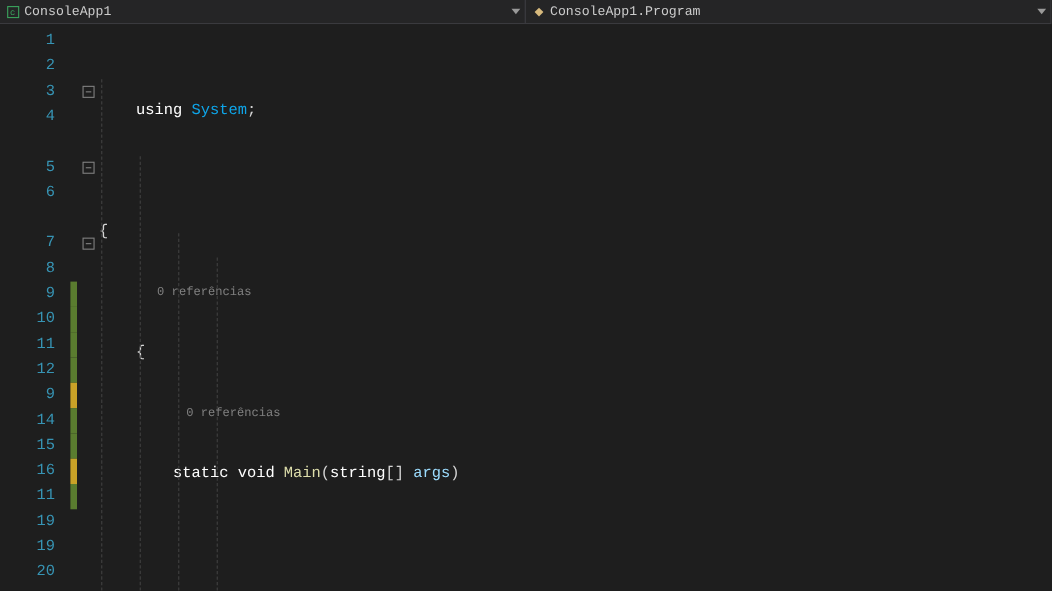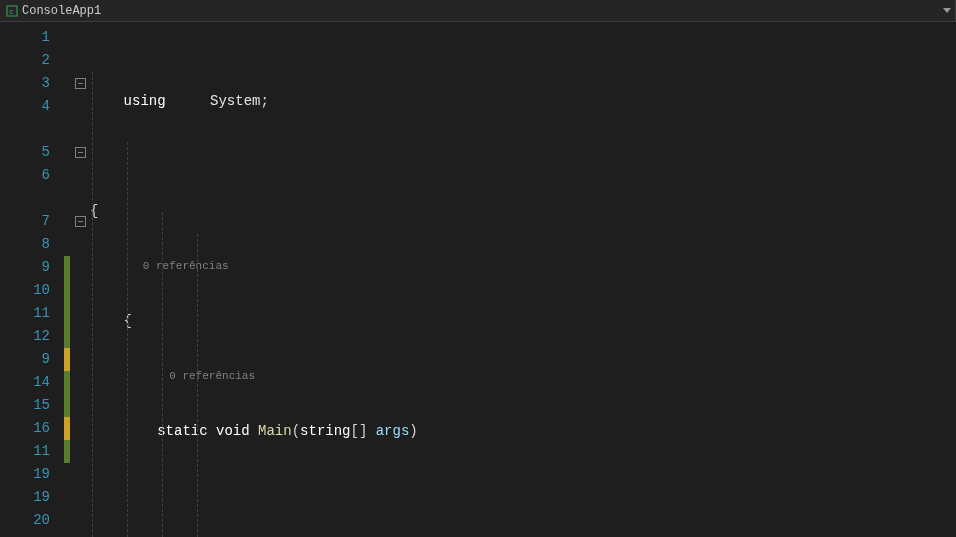--- a/index.html
+++ b/index.html
@@ -119,39 +119,48 @@
     padding-left: 0;
   }
   .codelens {
     height: 23px;
     line-height: 23px;
     font-size: 11px;
     color: #808080;
   }
   
   .kw   { color: #ffffff; }      
-  .type { color: #e5e5e5; margin-left: 36px; }      
+  .type { color: #0ea5e9; }      
   .mth  { color: #dcdcaa; }      
   .punct{ color: #d4d4d4; }
   .ns   { color: #d4d4d4; }
   .cls  { color: #4ec9b0; }
   .param{ color: #9cdcfe; }
 </style>
 </head>
 <body>
 
 <div class="navbar">
   <div class="nav-item">
     <span class="nav-icon">
       <svg viewBox="0 0 12 12">
           <rect x="1" y="1" width="10" height="10" fill="none" stroke="#3ba55d" stroke-width="1"></rect>
           <text x="3" y="9" font-size="8" fill="#3ba55d">c</text>
         </svg>
     </span>
     <span class="label">ConsoleApp1</span>
+    <span class="chev"></span>
+  </div>
+  <div class="nav-item">
+    <span class="nav-icon">
+      <svg viewBox="0 0 12 12">
+          <path d="M2 6 L6 2 L10 6 L6 10 Z" fill="#d7ba7d"></path>
+        </svg>
+    </span>
+    <span class="label">ConsoleApp1.Program</span>
     <span class="chev"></span>
   </div>
 </div>
 
 <div class="editor">
 
   <div class="gutter">
     <div class="ln">1</div>
     <div class="ln">2</div>
     <div class="ln">3</div>

